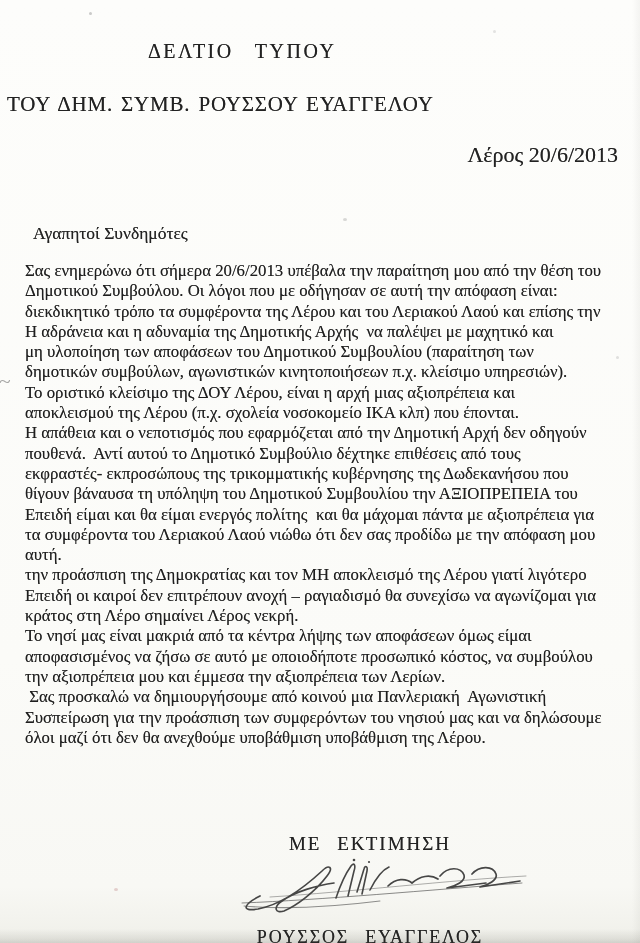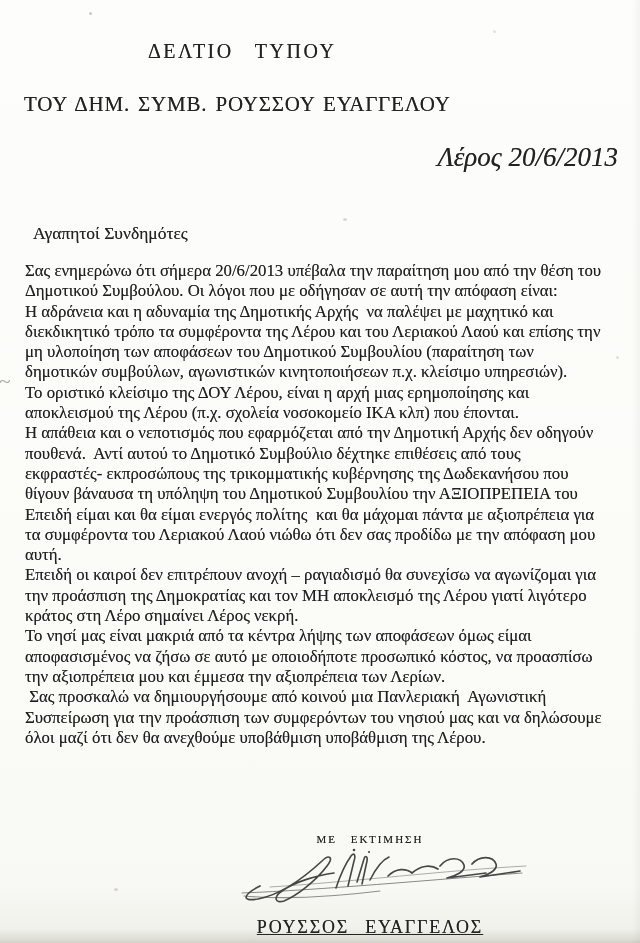--- a/index.html
+++ b/index.html
@@ -25,36 +25,35 @@
     left: 148px;
     top: 40px;
     font-size: 20px;
     letter-spacing: 2.5px;
     word-spacing: 14px;
     color: #222;
     text-shadow: 0 0 0.4px rgba(30,30,30,0.65);
   }
   .subtitle {
     position: absolute;
-    left: 24px;
+    left: 7px;
     top: 92px;
     font-size: 21px;
     letter-spacing: 0.8px;
     word-spacing: 2px;
     color: #222;
     text-shadow: 0 0 0.4px rgba(30,30,30,0.65);
   }
   .place-date {
     position: absolute;
     right: 22px;
     top: 142px;
-    font-size: 27px;
+    font-size: 22px;
     color: #222;
     text-shadow: 0 0 0.4px rgba(30,30,30,0.6);
-    font-style: italic;
   }
   .greeting {
     position: absolute;
     left: 25px;
     top: 223px;
     font-size: 17.5px;
     color: #232323;
     text-shadow: 0 0 0.35px rgba(30,30,30,0.6);
     margin-left: 8px;
   }
@@ -72,21 +71,21 @@
     white-space: pre;
   }
   .closing-block {
     position: absolute;
     left: 160px;
     top: 833px;
     width: 420px;
     text-align: center;
   }
   .closing {
-    font-size: 11px;
+    font-size: 19px;
     letter-spacing: 2px;
     word-spacing: 9px;
     color: #222;
     text-shadow: 0 0 0.4px rgba(30,30,30,0.6);
   }
   .signature-wrap {
     margin: 1px auto -11px;
     width: 300px;
     height: 62px;
     position: relative;
@@ -145,38 +144,38 @@
 
   <div class="subtitle">ΤΟΥ ΔΗΜ. ΣΥΜΒ. ΡΟΥΣΣΟΥ ΕΥΑΓΓΕΛΟΥ</div>
 
   <div class="place-date">Λέρος 20/6/2013</div>
 
   <div class="greeting">Αγαπητοί Συνδημότες</div>
 
   <div class="body-block">
     <div class="body-line">Σας ενημερώνω ότι σήμερα 20/6/2013 υπέβαλα την παραίτηση μου από την θέση του</div>
     <div class="body-line">Δημοτικού Συμβούλου. Οι λόγοι που με οδήγησαν σε αυτή την απόφαση είναι:</div>
+    <div class="body-line">διεκδικητικό τρόπο τα συμφέροντα της Λέρου και του Λεριακού Λαού και επίσης την</div>
     <div class="body-line">Η αδράνεια και η αδυναμία της Δημοτικής Αρχής  να παλέψει με μαχητικό και</div>
-    <div class="body-line">διεκδικητικό τρόπο τα συμφέροντα της Λέρου και του Λεριακού Λαού και επίσης την</div>
     <div class="body-line">μη υλοποίηση των αποφάσεων του Δημοτικού Συμβουλίου (παραίτηση των</div>
     <div class="body-line">δημοτικών συμβούλων, αγωνιστικών κινητοποιήσεων π.χ. κλείσιμο υπηρεσιών).</div>
-    <div class="body-line">Το οριστικό κλείσιμο της ΔΟΥ Λέρου, είναι η αρχή μιας ερημοποίησης και</div>
+    <div class="body-line">Το οριστικό κλείσιμο της ΔΟΥ Λέρου, είναι η αρχή μιας αξιοπρέπεια και</div>
     <div class="body-line">αποκλεισμού της Λέρου (π.χ. σχολεία νοσοκομείο ΙΚΑ κλπ) που έπονται.</div>
-    <div class="body-line">Η απάθεια και ο νεποτισμός που εφαρμόζεται από την Δημοτική Αρχής δεν οδηγούν</div>
+    <div class="body-line">Η απάθεια και ο νεποτισμός που εφαρμόζεται από την Δημοτική Αρχή δεν οδηγούν</div>
     <div class="body-line">πουθενά.  Αντί αυτού το Δημοτικό Συμβούλιο δέχτηκε επιθέσεις από τους</div>
     <div class="body-line">εκφραστές- εκπροσώπους της τρικομματικής κυβέρνησης της Δωδεκανήσου που</div>
     <div class="body-line">θίγουν βάναυσα τη υπόληψη του Δημοτικού Συμβουλίου την ΑΞΙΟΠΡΕΠΕΙΑ του</div>
     <div class="body-line">Επειδή είμαι και θα είμαι ενεργός πολίτης  και θα μάχομαι πάντα με αξιοπρέπεια για</div>
     <div class="body-line">τα συμφέροντα του Λεριακού Λαού νιώθω ότι δεν σας προδίδω με την απόφαση μου</div>
     <div class="body-line">αυτή.</div>
+    <div class="body-line">την προάσπιση της Δημοκρατίας και τον ΜΗ αποκλεισμό της Λέρου γιατί λιγότερο</div>
     <div class="body-line">Επειδή οι καιροί δεν επιτρέπουν ανοχή – ραγιαδισμό θα συνεχίσω να αγωνίζομαι για</div>
-    <div class="body-line">την προάσπιση της Δημοκρατίας και τον ΜΗ αποκλεισμό της Λέρου γιατί λιγότερο</div>
     <div class="body-line">κράτος στη Λέρο σημαίνει Λέρος νεκρή.</div>
     <div class="body-line">Το νησί μας είναι μακριά από τα κέντρα λήψης των αποφάσεων όμως είμαι</div>
-    <div class="body-line">αποφασισμένος να ζήσω σε αυτό με οποιοδήποτε προσωπικό κόστος, να προασπίσω</div>
+    <div class="body-line">αποφασισμένος να ζήσω σε αυτό με οποιοδήποτε προσωπικό κόστος, να συμβούλου</div>
     <div class="body-line">την αξιοπρέπεια μου και έμμεσα την αξιοπρέπεια των Λερίων.</div>
     <div class="body-line"> Σας προσκαλώ να δημιουργήσουμε από κοινού μια Πανλεριακή  Αγωνιστική</div>
     <div class="body-line">Συσπείρωση για την προάσπιση των συμφερόντων του νησιού μας και να δηλώσουμε</div>
     <div class="body-line">όλοι μαζί ότι δεν θα ανεχθούμε υποβάθμιση υποβάθμιση της Λέρου.</div>
   </div>
 
   <div class="closing-block">
     <div class="closing">ΜΕ ΕΚΤΙΜΗΣΗ</div>
     <div class="signature-wrap">
       <svg width="300" height="62" viewBox="0 0 300 62">

